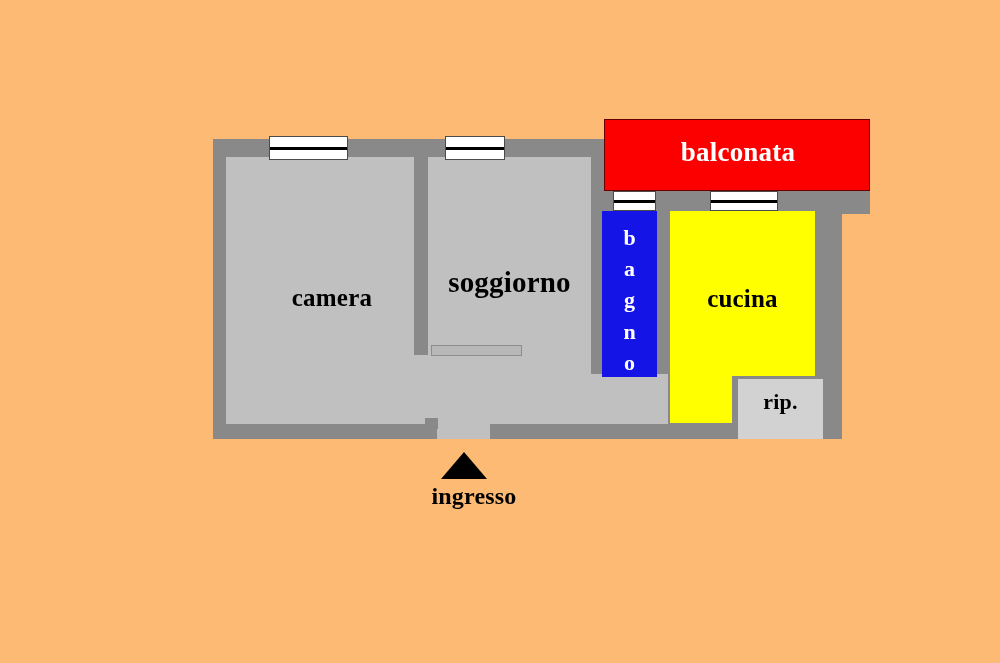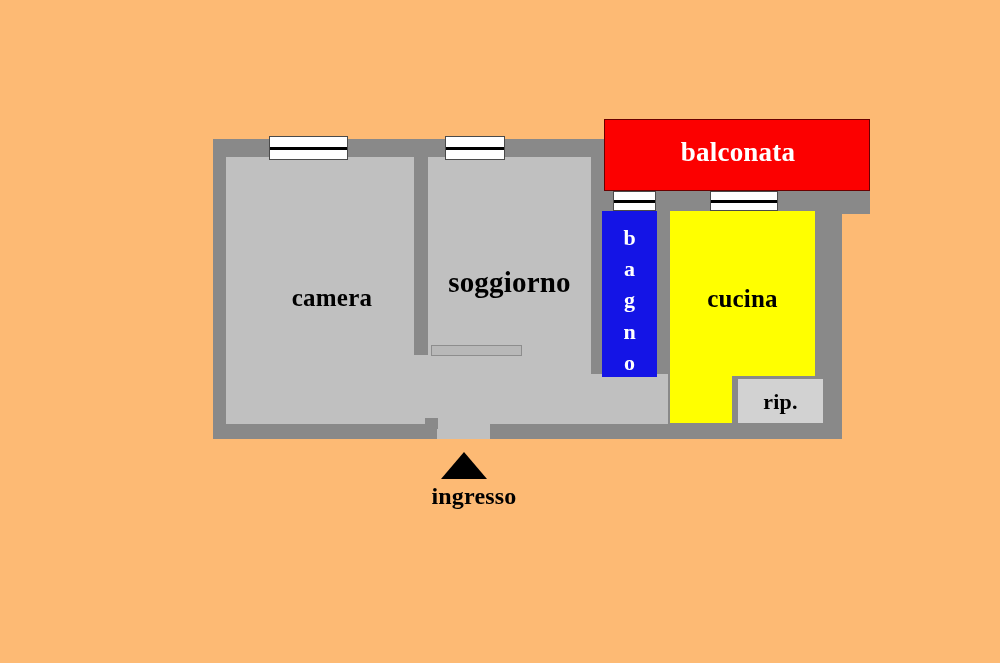--- a/index.html
+++ b/index.html
@@ -144,21 +144,21 @@
       <span>n</span>
       <span>o</span>
     </div>
   </div>
 
   <div class="kitchen" style="left:670px; top:211px; width:145px; height:165px;"></div>
 
   <div class="kitchen" style="left:670px; top:376px; width:62px; height:47px;"></div>
   <div class="lbl lbl-cucina" style="left:670px; top:286px; width:145px;">cucina</div>
 
-  <div class="storage" style="left:738px; top:379px; width:85px; height:44px;">
+  <div class="storage" style="left:738px; top:379px; width:85px; height:60px;">
     <div class="lbl lbl-rip" style="left:0; top:12px; width:85px;">rip.</div>
   </div>
 
   <div class="lbl lbl-camera" style="left:226px; top:285px; width:212px;font-family:Liberation Serif, serif;">camera</div>
   <div class="lbl lbl-soggio" style="left:428px; top:268px; width:163px;">soggiorno</div>
 
   <div class="window" style="left:269px; top:136px; width:79px; height:24px;"></div>
   <div class="window" style="left:445px; top:136px; width:60px; height:24px;"></div>
   <div class="window" style="left:613px; top:191px; width:43px; height:20px;"></div>
   <div class="window" style="left:710px; top:191px; width:68px; height:20px;"></div>

